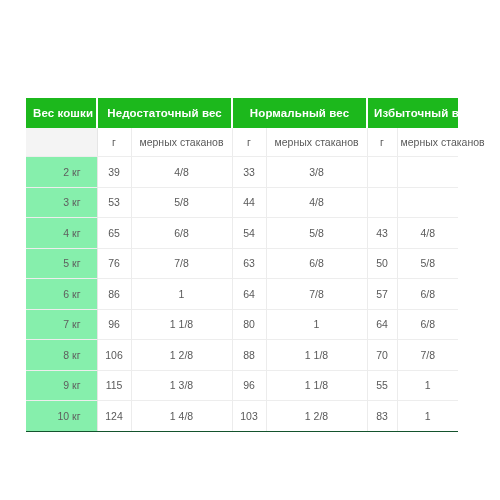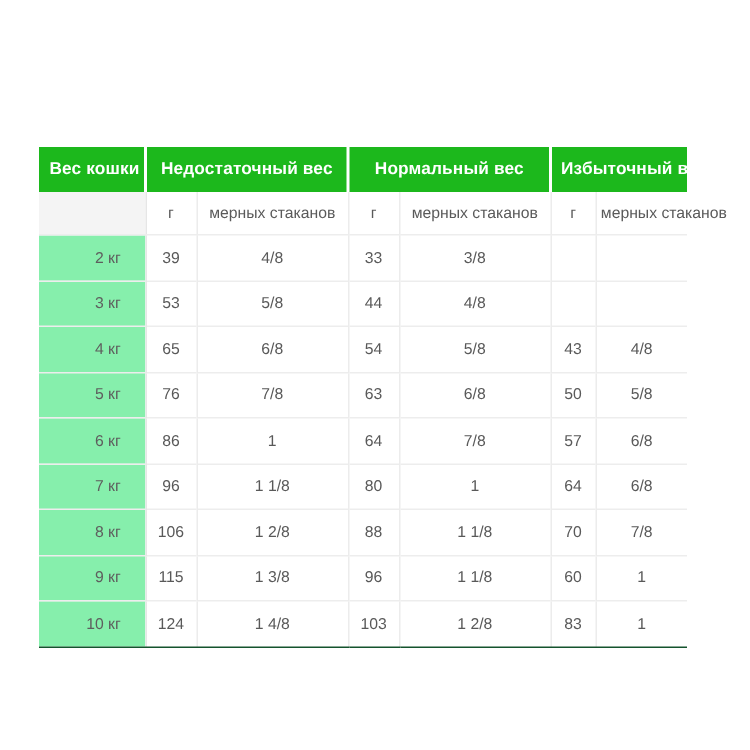--- a/index.html
+++ b/index.html
@@ -212,21 +212,21 @@
             <td>1 1/8</td>
             <td>70</td>
             <td class="last-col">7/8</td>
           </tr>
           <tr class="data-row">
             <td class="weight-cell">9 кг</td>
             <td>115</td>
             <td>1 3/8</td>
             <td>96</td>
             <td>1 1/8</td>
-            <td>60</td>
+            <td>55</td>
             <td class="last-col">1</td>
           </tr>
           <tr class="data-row">
             <td class="weight-cell">10 кг</td>
             <td>124</td>
             <td>1 4/8</td>
             <td>103</td>
             <td>1 2/8</td>
             <td>83</td>
             <td class="last-col">1</td>

